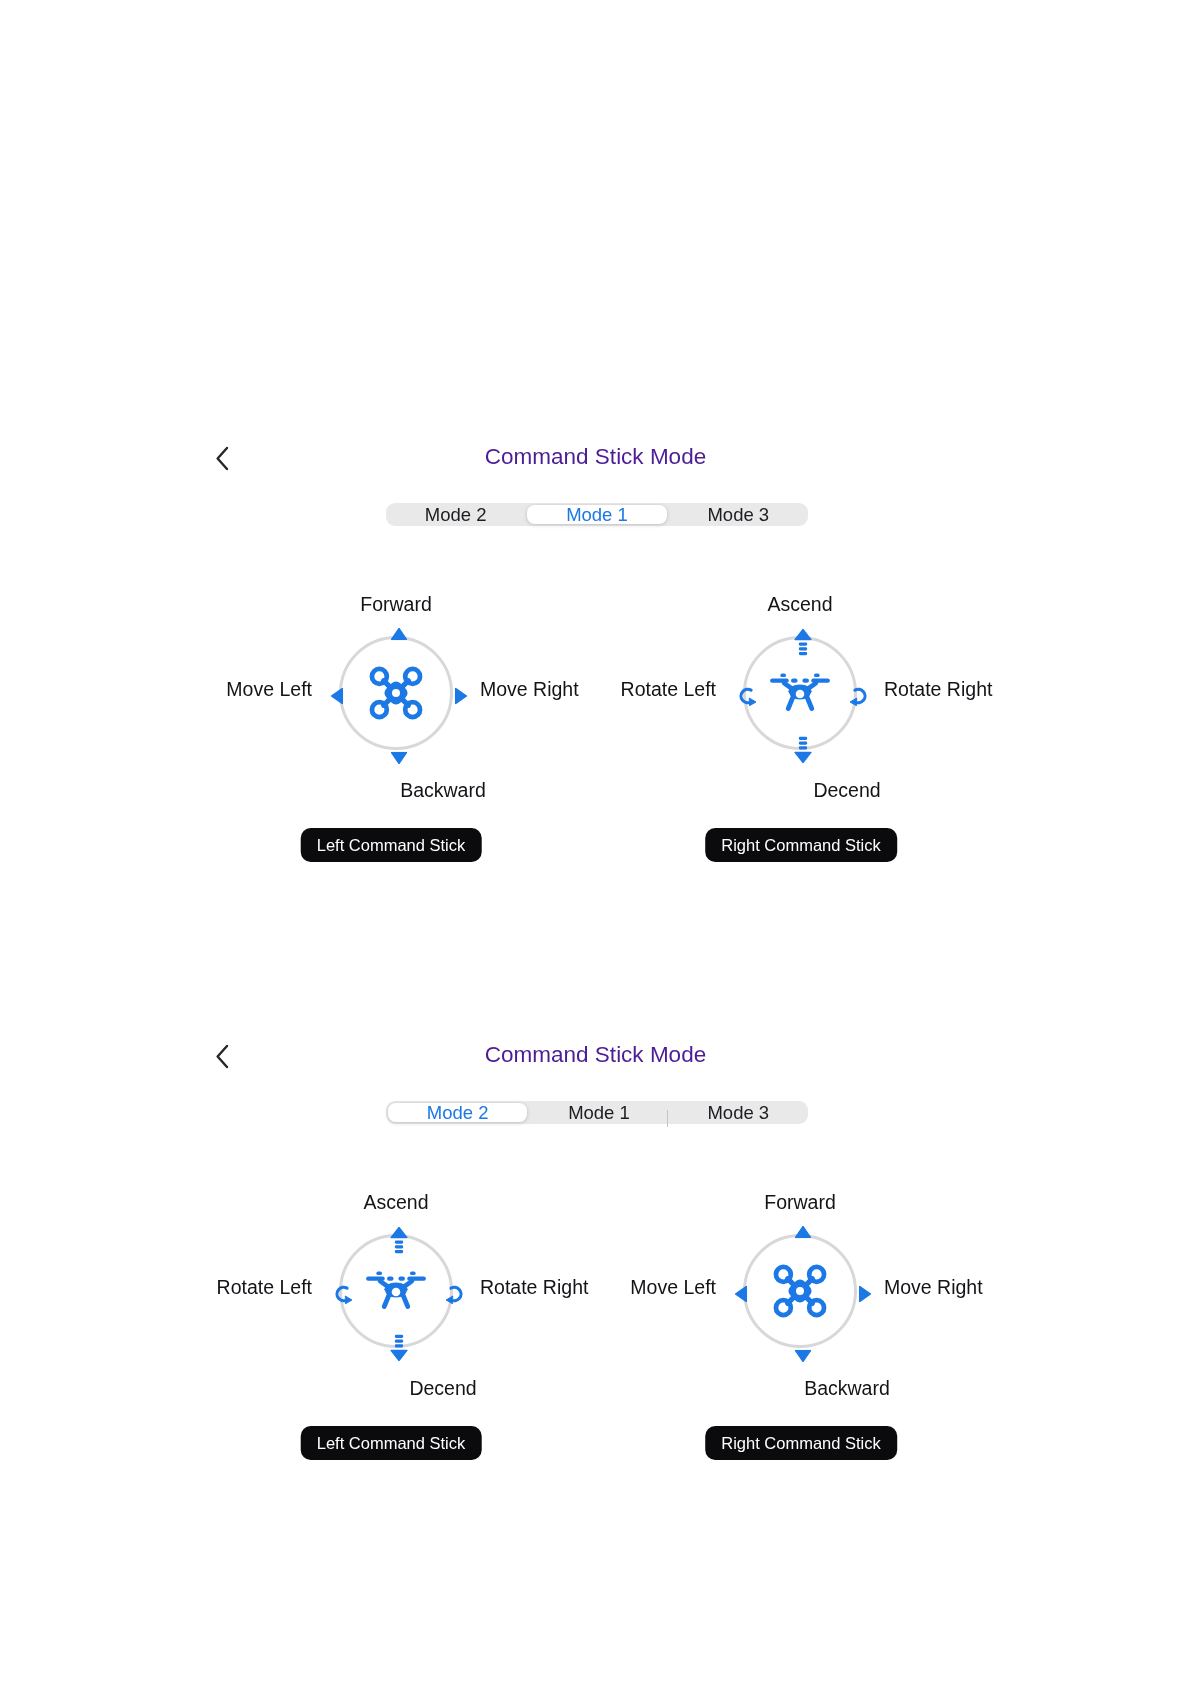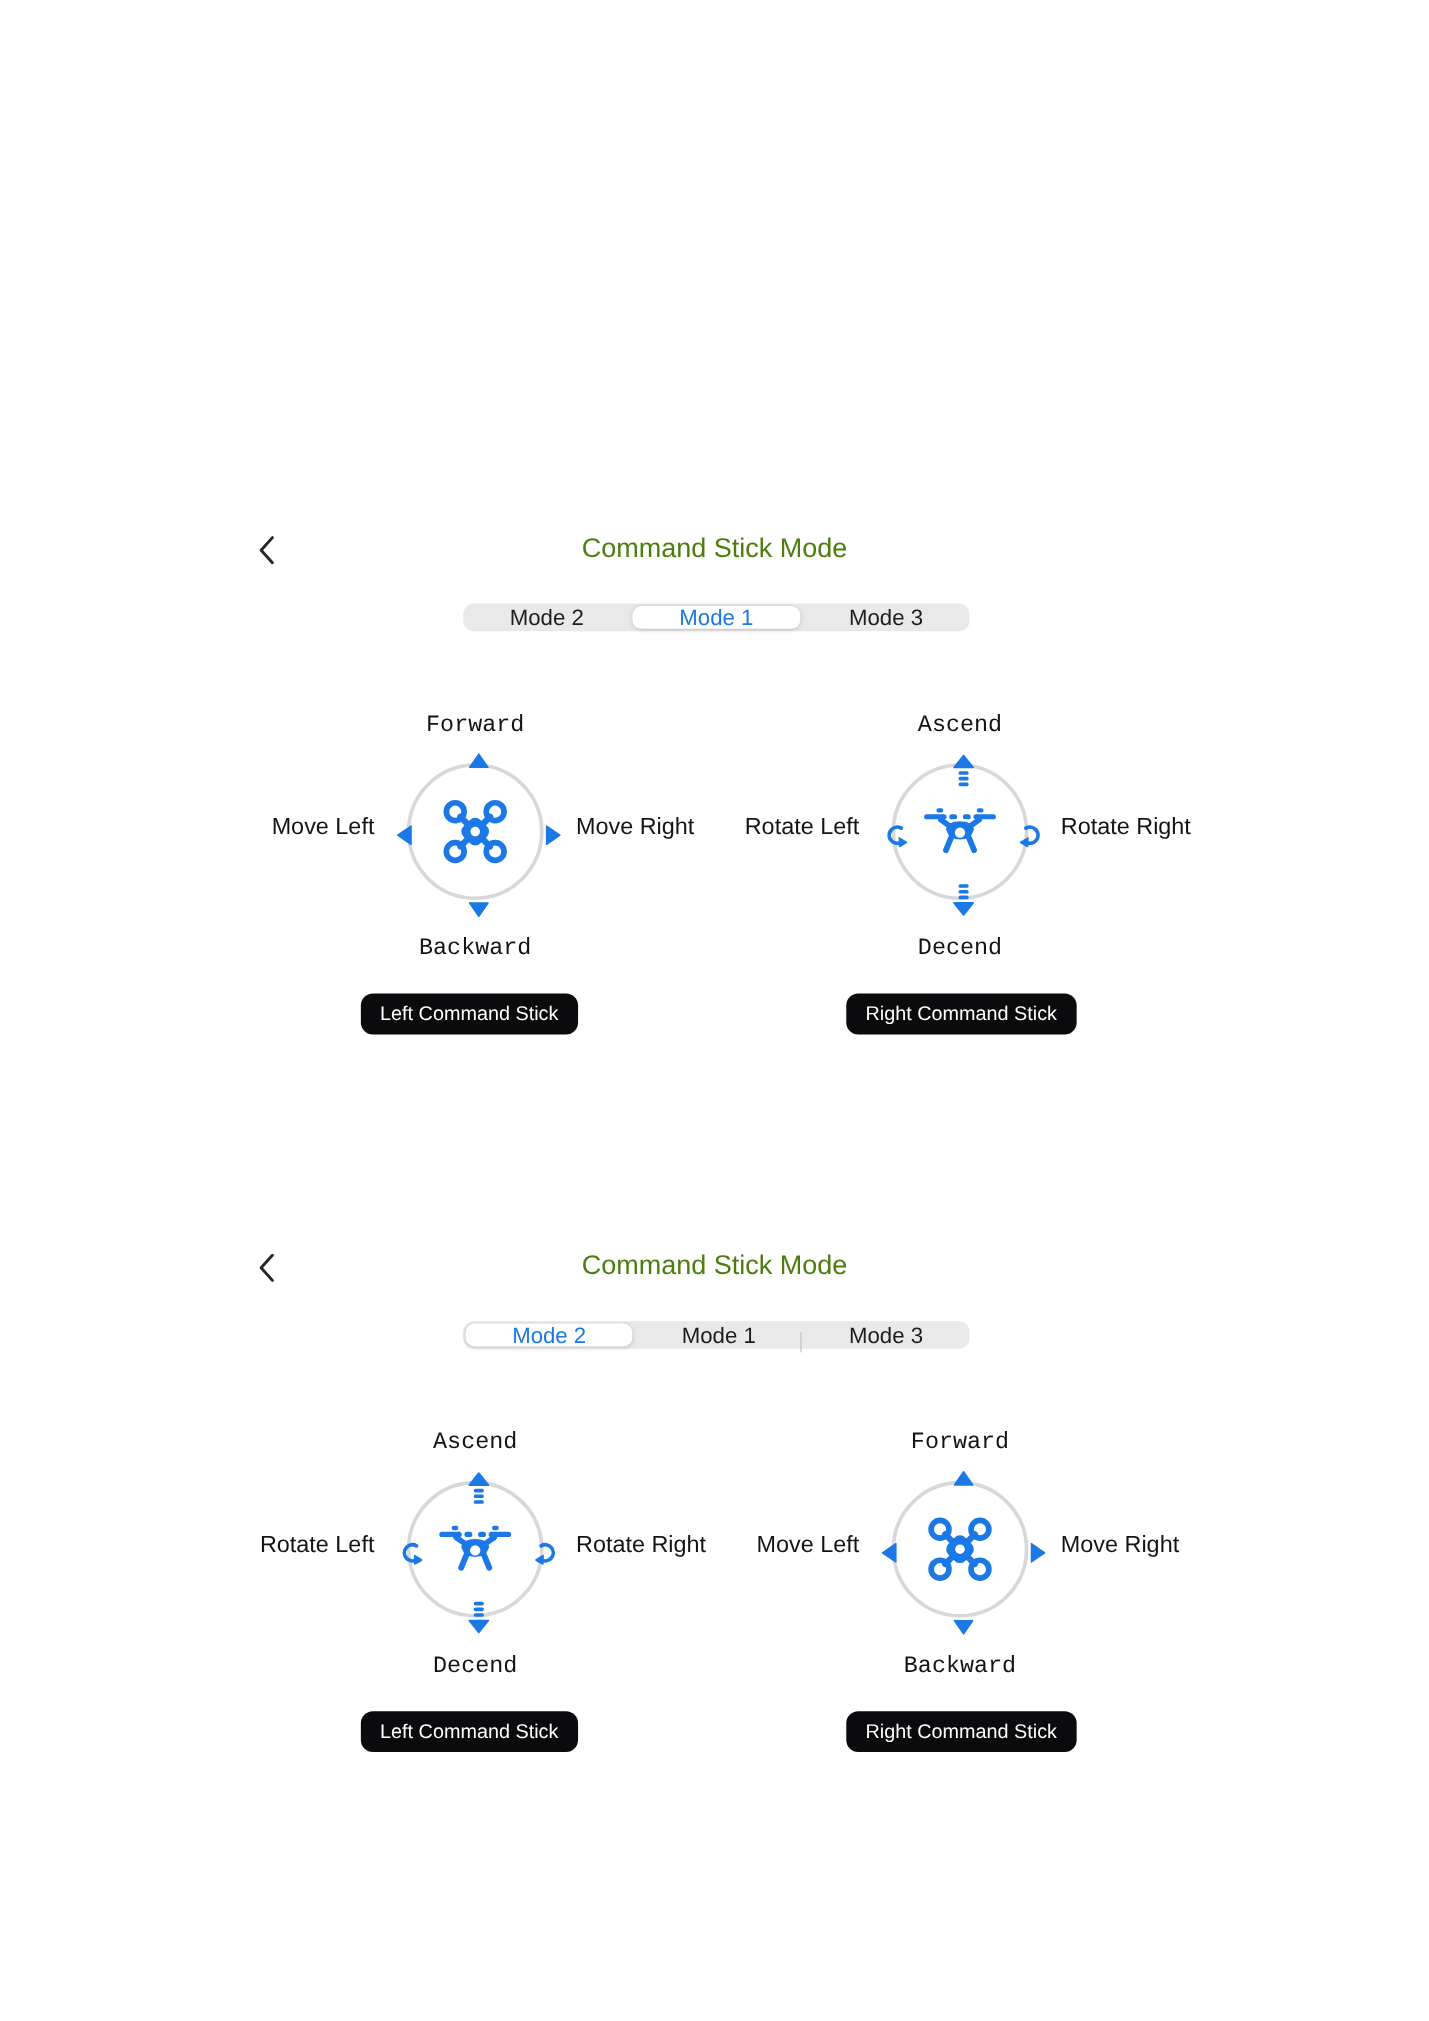--- a/index.html
+++ b/index.html
@@ -5,35 +5,35 @@
   :root{
     --blue:#1B78E5; --ink:#1b1b1f; --track:#E9E9EA; --circle:#D8D8DA;
     --pillblack:#0B0B0D; --divider:#C4C4C8;
   }
   html,body{margin:0;padding:0;background:#fff;}
   #page{position:relative;width:1191px;height:1684px;background:#fff;overflow:hidden;
         font-family:"Liberation Sans", sans-serif;color:var(--ink);}
   .panel{position:absolute;left:0;width:1191px;height:445px;}
   .back{position:absolute;left:215px;top:6px;width:14px;height:25px;cursor:pointer;}
   .title{position:absolute;left:0;top:3px;width:1191px;text-align:center;
-         font-size:22.5px;line-height:28px;font-weight:400;color:#4d7c0f;white-space:nowrap;}
+         font-size:22.5px;line-height:28px;font-weight:400;color:#4c1d95;white-space:nowrap;}
   .seg{position:absolute;left:386px;top:63px;width:422px;height:23px;background:var(--track);
        border-radius:9px;display:flex;align-items:stretch;}
   .seg-item{flex:1 1 0;display:flex;align-items:center;justify-content:center;
             font-size:18.5px;color:#1d1d21;cursor:pointer;border-radius:7.5px;margin:2px 0;
             position:relative;z-index:1;white-space:nowrap;}
   .seg-item.selected{background:#fff;color:var(--blue);margin:2px;
             box-shadow:0 1px 4px rgba(0,0,0,.16), 0 0 0 .5px rgba(0,0,0,.03);font-weight:500;}
   .seg-divider{position:absolute;left:281px;top:9px;width:1px;height:17px;background:var(--divider);z-index:0;}
   .stick-circle{position:absolute;top:196px;width:114px;height:114px;box-sizing:border-box;
         border:3px solid var(--circle);border-radius:50%;}
   .dir-label{position:absolute;font-size:19.5px;line-height:24px;color:#141418;white-space:nowrap;}
-  .lbl-top,.lbl-bottom{transform:translateX(-50%);font-family:Liberation Mono, monospace;}
+  .lbl-top,.lbl-bottom{transform:translateX(-50%);}
   .lbl-top{top:152px;}
-  .lbl-bottom{top:338px;}
+  .lbl-bottom{top:338px;margin-left:47px;}
   .lbl-side{top:237px;}
   .arr{position:absolute;transform:translate(-50%,-50%);}
   .arr.r90{transform:translate(-50%,-50%) rotate(90deg);}
   .arr.r180{transform:translate(-50%,-50%) rotate(180deg);}
   .arr.r270{transform:translate(-50%,-50%) rotate(-90deg);}
   .arr.flip{transform:translate(-50%,-50%) scaleX(-1);}
   .drone{position:absolute;left:50%;top:50%;transform:translate(-50%,-50%);}
   .cap-btn{position:absolute;top:388px;height:34px;transform:translateX(-50%);
         display:inline-flex;align-items:center;background:var(--pillblack);color:#fff;
         border-radius:10px;padding:0 16px;font-size:16.5px;white-space:nowrap;border:0;

